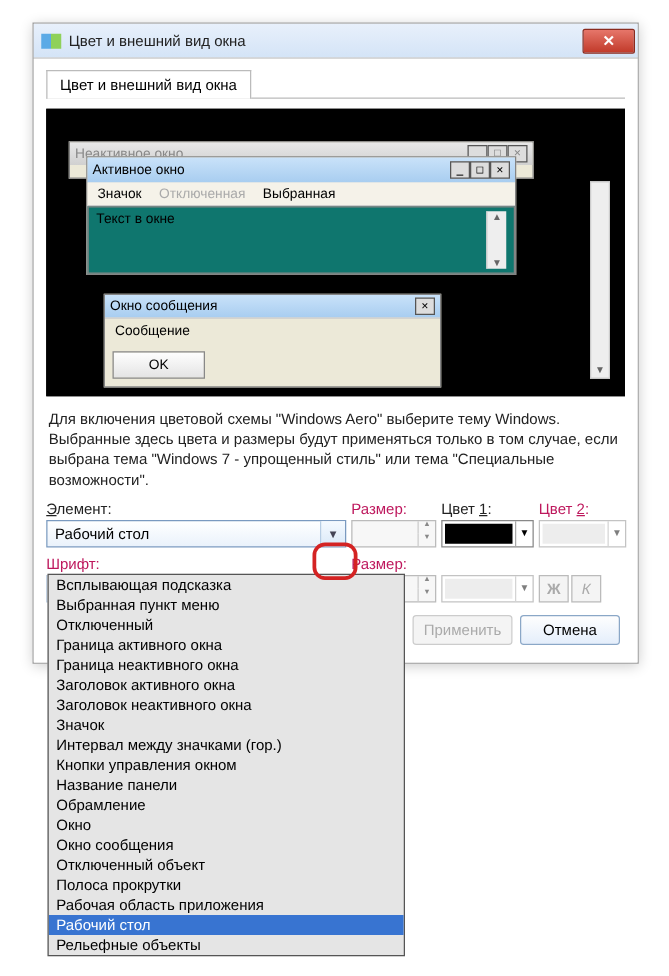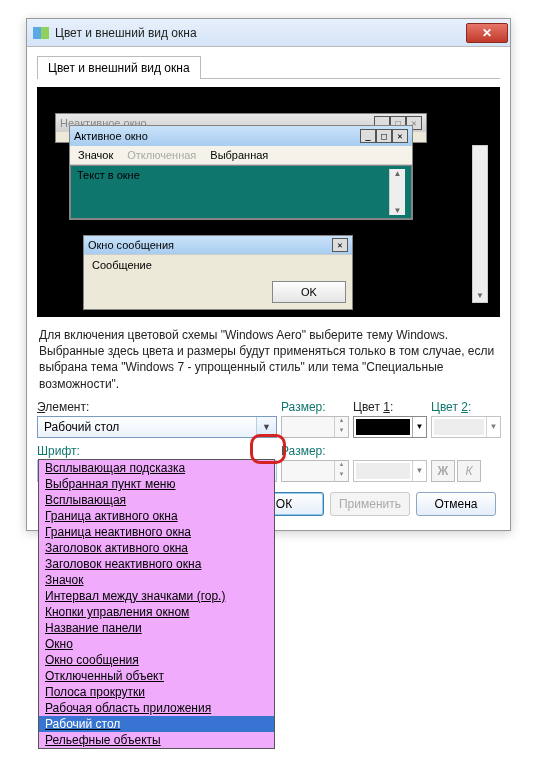--- a/index.html
+++ b/index.html
@@ -32,32 +32,32 @@
 .active .menu { display: flex; gap: 14px; font-size: 11px; padding: 3px 8px; background: #f5f2e9; border-bottom: 1px solid #ccc; }
 .active .menu .disabled { color: #aaa; }
 .active .textarea { background: #0f766e; border: 1px solid #848484; margin: 0; height: 54px; padding: 3px 6px; font-size: 11px; display: flex; }
 .active .textarea .sb { width: 16px; margin-left: auto; background: #eee; border-left: 1px solid #ccc; position: relative; }
 .active .textarea .sb::before { content:"▲"; position:absolute; top:0; left:0; right:0; text-align:center; font-size:8px; color:#666; }
 .active .textarea .sb::after { content:"▼"; position:absolute; bottom:0; left:0; right:0; text-align:center; font-size:8px; color:#666; }
 
 .msgbox { position: absolute; left: 44px; top: 146px; width: 270px; background: #ece9d8; border: 1px solid #848484; }
 .msgbox .pw-title { background: linear-gradient(#c9e2f9,#a8cdf0); height: 18px; }
 .msgbox .msg-body { padding: 4px 8px; font-size: 11px; border-top: 1px solid #ccc; }
-.msgbox .msg-btns { display: flex; justify-content: flex-end; padding: 6px; }
+.msgbox .msg-btns { display: flex; justify-content: flex-start; padding: 6px; }
 .msgbox .ok { width: 74px; height: 22px; border: 1px solid #888; background: linear-gradient(#fefefe,#e4e4e4); font-size: 11px; }
 
 .sbtrack { position: absolute; right: 10px; top: 56px; bottom: 12px; width: 16px; background: #eee; border: 1px solid #ccc; }
 .sbtrack::after { content:"▼"; position:absolute; bottom:2px; left:0; right:0; text-align:center; font-size:8px; color:#666; }
 
 .desc { font-size: 12px; color: #222; margin: 10px 2px 8px 2px; line-height: 1.35; }
 
 .form-row { display: grid; grid-template-columns: 240px 68px 74px 70px; gap: 4px; margin-top: 2px; }
 .form-row.labels .lbl { font-size: 12px; color: #222; }
 .form-row.labels .lbl u { text-decoration: underline; }
-.form-row.labels .lbl.d { color: #0f766e; }
+.form-row.labels .lbl.d { color: #be185d; }
 
 .combo { display: flex; height: 22px; border: 1px solid #7a9ac0; background: linear-gradient(#fff, #eaf2fb); }
 .combo .cval { flex: 1; padding: 3px 6px; font-size: 12px; }
 .combo .carrow { width: 20px; border-left: 1px solid #b7cde4; display: flex; align-items: center; justify-content: center; background: linear-gradient(#f5faff,#dae9f8); font-size: 9px; color: #445; }
 
 .highlight-ring { position: absolute; width: 36px; height: 30px; border: 3px solid #d42323; border-radius: 10px; z-index: 50; pointer-events: none; }
 
 .spin { display: flex; height: 22px; border: 1px solid #bbb; background: #f7f7f7; }
 .spin .sval { flex:1; }
 .spin .sarr { width: 14px; display:flex; flex-direction:column; }
@@ -71,21 +71,21 @@
 
 .fontbtns { display:flex; gap:2px; }
 .fontbtns .fb { width:24px; height:22px; border:1px solid #bbb; background:#f4f4f4; font-size:12px; font-style:italic; color:#aaa; display:flex; align-items:center; justify-content:center; }
 .fontbtns .fb.bold { font-weight:bold; font-style:normal; }
 
 .btnrow { display:flex; justify-content:flex-end; gap:6px; padding: 10px 4px 4px 4px; }
 .dbtn { min-width: 80px; height: 24px; border: 1px solid #8aa7c7; background: linear-gradient(#fefefe,#e4eefb); font-size: 12px; border-radius: 3px; }
 .dbtn.def { border: 1px solid #3c7fb1; box-shadow: 0 0 0 1px #8fc9ec inset; }
 .dbtn.dis { color:#aaa; border-color:#ccc; background:#f4f4f4; }
 
-.dropdown { position: absolute; left: 38px; top: 459px; width: 237px; background: #f0abfc; border: 1px solid #555; z-index: 40; max-height: 315px; overflow: hidden; text-decoration: underline; }
+.dropdown { position: absolute; left: 38px; top: 459px; width: 286px; background: #e5e5e5; border: 1px solid #555; z-index: 40; max-height: 315px; overflow: hidden; }
 .dropdown .item { font-size: 12px; padding: 1px 6px; color: #000; white-space: nowrap; }
 .dropdown .item.sel { background: #3874d1; color: #fff; }
 </style>
 </head>
 <body>
 
 <div class="outer">
   <div class="titlebar">
     <div class="icon"></div>
     <div class="title">Цвет и внешний вид окна</div>
@@ -210,29 +210,30 @@
       <button class="dbtn">Отмена</button>
     </div>
   </div>
 </div>
 
 <div class="highlight-ring" style="left:250px; top:434px;"></div>
 
 <div class="dropdown" id="dd">
     <div class="item">Всплывающая подсказка</div>
     <div class="item">Выбранная пункт меню</div>
-    <div class="item">Всплывающая</div>
+    <div class="item">Отключенный</div>
     <div class="item">Граница активного окна</div>
     <div class="item">Граница неактивного окна</div>
     <div class="item">Заголовок активного окна</div>
     <div class="item">Заголовок неактивного окна</div>
     <div class="item">Значок</div>
     <div class="item">Интервал между значками (гор.)</div>
     <div class="item">Кнопки управления окном</div>
     <div class="item">Название панели</div>
+    <div class="item">Обрамление</div>
     <div class="item">Окно</div>
     <div class="item">Окно сообщения</div>
     <div class="item">Отключенный объект</div>
     <div class="item">Полоса прокрутки</div>
     <div class="item">Рабочая область приложения</div>
     <div class="item sel">Рабочий стол</div>
     <div class="item">Рельефные объекты</div>
   </div>
 
 </body></html>

